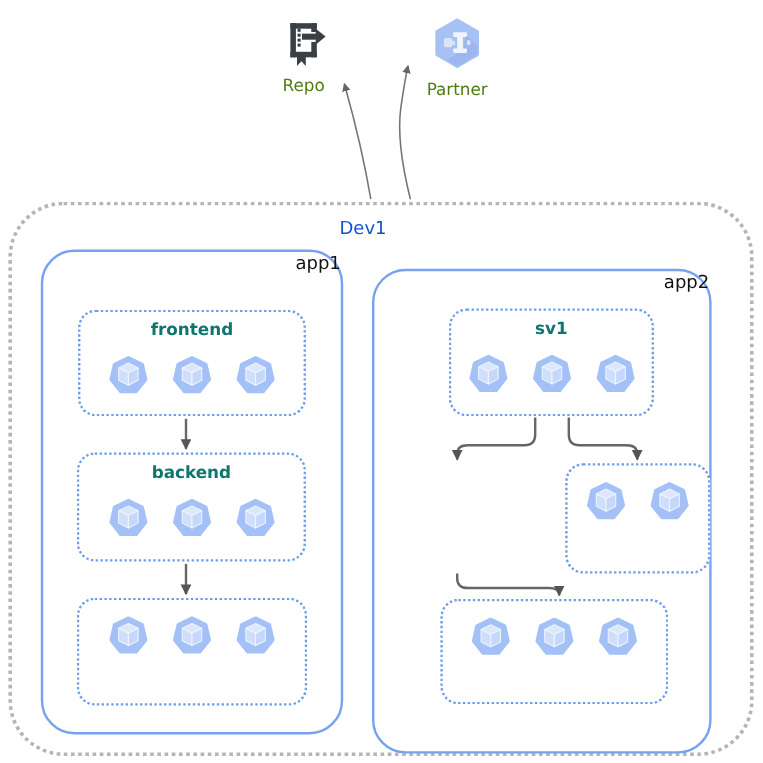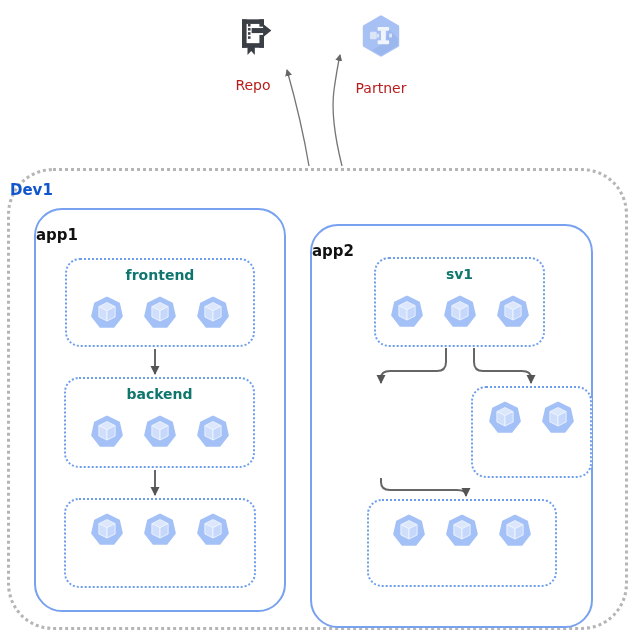--- a/index.html
+++ b/index.html
@@ -3,48 +3,48 @@
 <meta charset="utf-8">
 <style>
   html,body{margin:0;padding:0;background:#ffffff;}
   body{width:636px;height:636px;overflow:hidden;
        font-family:"DejaVu Sans","Liberation Sans",sans-serif;}
   #canvas{position:relative;width:636px;height:636px;background:#ffffff;}
 
   
   .env{position:absolute;left:7px;top:168px;width:621px;height:462px;
        border:3px dotted #b5b5b5;border-radius:46px;box-sizing:border-box;background:#ffffff;}
-  .env-label{position:absolute;left:0;right:0;top:10px;text-align:left;
-       padding-right:30px;font-size:15px;font-weight:bold;color:#1155cc;}
+  .env-label{position:absolute;left:0;right:0;top:10px;text-align:center;
+       padding-right:30px;font-size:15px;font-weight:normal;color:#1155cc;}
 
   
   .app{position:absolute;border:2px solid #78a2ef;border-radius:28px;box-sizing:border-box;background:#ffffff;}
   #app1{left:34px;top:208px;width:252px;height:404px;}
   #app2{left:310px;top:224px;width:283px;height:404px;}
-  .app-label{margin-top:16px;text-align:left;font-size:15px;font-weight:bold;color:#111111;}
+  .app-label{margin-top:0;text-align:right;font-size:15px;font-weight:normal;color:#111111;}
 
   
   .svc{position:absolute;border:2px dotted #6d9eeb;border-radius:15px;box-sizing:border-box;background:#ffffff;}
   .svc-label{margin-top:7px;text-align:center;font-size:14px;font-weight:bold;color:#0f766e;}
   .pods{display:flex;justify-content:center;align-items:center;gap:17px;margin-top:11px;}
   .pods svg{flex:0 0 auto;}
 
   #svc-frontend{left:65px;top:258px;width:190px;height:89px;}
   #svc-backend {left:64px;top:377px;width:191px;height:91px;}
   #svc-database{left:64px;top:498px;width:192px;height:90px;}
   #svc-sv1 {left:374px;top:257px;width:171px;height:90px;}
   #svc-svc2{left:321px;top:386px;width:121px;height:92px;}
   #svc-svc3{left:471px;top:386px;width:121px;height:92px;}
   #svc-svc4{left:367px;top:499px;width:190px;height:88px;}
 
   
   .ext{position:absolute;text-align:center;}
   #node-repo{left:224px;top:12px;width:58px;}
   #node-partner{left:350px;top:13px;width:62px;}
-  .ext-label{margin-top:17px;font-size:14px;color:#b91c1c;}
+  .ext-label{margin-top:4px;font-size:14px;color:#4d7c0f;}
 
   #overlay{position:absolute;left:0;top:0;width:636px;height:636px;pointer-events:none;}
 </style>
 </head>
 <body>
 
 <div id="canvas">
 
   <div class="ext" id="node-repo">
     <svg width="44" height="44" viewBox="0 0 48 48">

